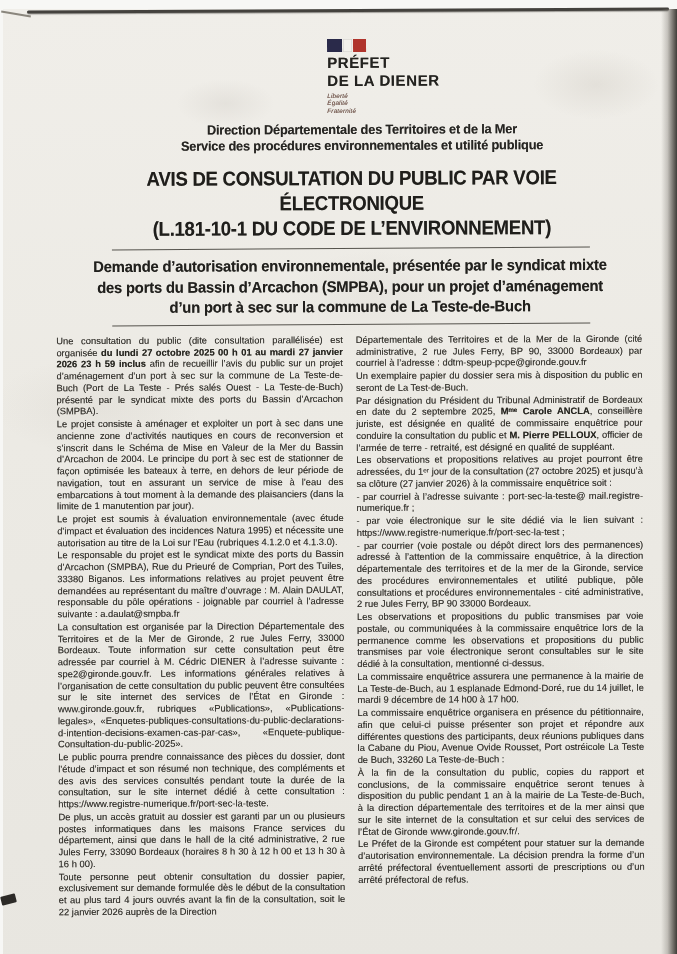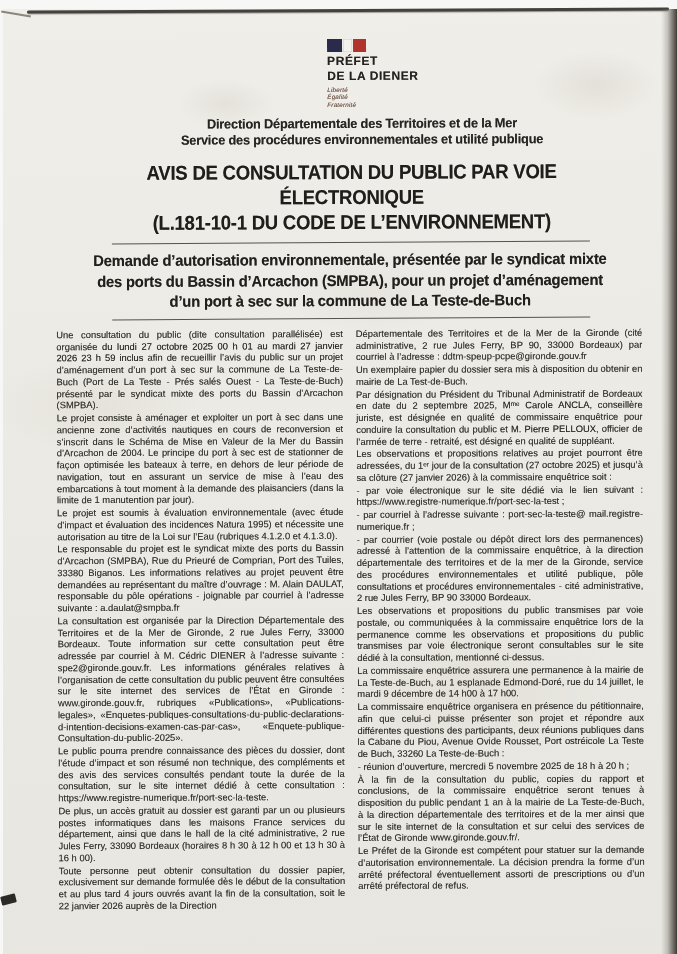--- a/index.html
+++ b/index.html
@@ -33,35 +33,35 @@
     padding:0 36px 0 52px;
     transform:rotate(-0.25deg);transform-origin:50% 0;
     text-shadow:0 0 .3px rgba(45,43,40,.55);
   }
   .logo{margin:30px 0 0 272px;width:fit-content;line-height:1;}
   .flag{display:flex;gap:1px;height:13px;width:41px;margin-bottom:3px;}
   .fb{display:block;height:13px;}
   .fb.blue{width:15px;background:var(--flag-blue,#2a2a4a);}
   .fb.white{width:9px;background:#f3f1ec;box-shadow:inset 0 0 0 .5px rgba(100,96,90,.25);}
   .fb.red{width:13px;background:var(--flag-red,#b0342c);}
-  .logo-line{font-weight:700;font-size:12px;letter-spacing:.6px;color:#23221f;margin-top:2.5px;}
+  .logo-line{font-weight:700;font-size:15px;letter-spacing:.6px;color:#23221f;margin-top:2.5px;}
   .motto{margin-top:4px;font-style:italic;font-size:6.3px;line-height:7.6px;color:var(--motto-red,#7d5a4e);letter-spacing:.2px;}
   .service{margin-top:8px;text-align:center;font-weight:700;font-size:13.2px;line-height:15.5px;
     color:#262522;letter-spacing:-.2px;transform:scaleX(.97);padding-left:28px;}
   h1{margin:13px 0 0 6px;text-align:center;font-size:20px;line-height:25px;font-weight:700;
     color:#1f1e1b;letter-spacing:-.3px;transform:scaleX(.93);}
   .rule{border:none;border-top:1.6px solid #55534d;margin:0;}
   .rule1{margin:7px 52px 0 56px;transform:rotate(-0.1deg);}
   .rule2{margin:6px 52px 0 56px;transform:rotate(-0.1deg);}
   h2{margin:7px 0 0 2px;text-align:center;font-size:15.4px;line-height:20.5px;font-weight:700;
     color:#21201d;letter-spacing:-.2px;transform:scaleX(.96);}
   .columns{display:flex;gap:13px;margin-top:9px;height:629px;overflow:hidden;}
   .col{width:288px;}
   .col p{margin:0 0 1px;font-size:9.4px;line-height:11.75px;text-align:justify;color:#34322d;}
-  .col p span.b{font-weight:400;color:#26251f;}
+  .col p span.b{font-weight:700;color:#26251f;}
 </style>
 </head>
 <body>
 
 <div class="scan">
   <div class="corner-tl"></div>
   <div class="top-edge"></div>
   <div class="right-band"></div>
   <div class="mark-left"></div>
 
@@ -102,29 +102,28 @@
           <p><span>Le projet consiste à aménager et exploiter un port à sec dans une ancienne zone d’activités nautiques en cours de reconversion et s’inscrit dans le Schéma de Mise en Valeur de la Mer du Bassin d’Arcachon de 2004. Le principe du port à sec est de stationner de façon optimisée les bateaux à terre, en dehors de leur période de navigation, tout en assurant un service de mise à l’eau des embarcations à tout moment à la demande des plaisanciers (dans la limite de 1 manutention par jour).</span></p>
           <p><span>Le projet est soumis à évaluation environnementale (avec étude d’impact et évaluation des incidences Natura 1995) et nécessite une autorisation au titre de la Loi sur l’Eau (rubriques 4.1.2.0 et 4.1.3.0).</span></p>
           <p><span>Le responsable du projet est le syndicat mixte des ports du Bassin d’Arcachon (SMPBA), Rue du Prieuré de Comprian, Port des Tuiles, 33380 Biganos. Les informations relatives au projet peuvent être demandées au représentant du maître d’ouvrage : M. Alain DAULAT, responsable du pôle opérations - joignable par courriel à l’adresse suivante : a.daulat@smpba.fr</span></p>
           <p><span>La consultation est organisée par la Direction Départementale des Territoires et de la Mer de Gironde, 2 rue Jules Ferry, 33000 Bordeaux. Toute information sur cette consultation peut être adressée par courriel à M. Cédric DIENER à l’adresse suivante : spe2@gironde.gouv.fr. Les informations générales relatives à l’organisation de cette consultation du public peuvent être consultées sur le site internet des services de l’État en Gironde : www.gironde.gouv.fr, rubriques «Publications», «Publications-legales», «Enquetes-publiques-consultations-du-public-declarations-d-intention-decisions-examen-cas-par-cas», «Enquete-publique-Consultation-du-public-2025».</span></p>
           <p><span>Le public pourra prendre connaissance des pièces du dossier, dont l’étude d’impact et son résumé non technique, des compléments et des avis des services consultés pendant toute la durée de la consultation, sur le site internet dédié à cette consultation : https://www.registre-numerique.fr/port-sec-la-teste.</span></p>
           <p><span>De plus, un accès gratuit au dossier est garanti par un ou plusieurs postes informatiques dans les maisons France services du département, ainsi que dans le hall de la cité administrative, 2 rue Jules Ferry, 33090 Bordeaux (horaires 8 h 30 à 12 h 00 et 13 h 30 à 16 h 00).</span></p>
           <p><span>Toute personne peut obtenir consultation du dossier papier, exclusivement sur demande formulée dès le début de la consultation et au plus tard 4 jours ouvrés avant la fin de la consultation, soit le 22 janvier 2026 auprès de la Direction</span></p>
         </div>
       <div class="col">
           <p><span>Départementale des Territoires et de la Mer de la Gironde (cité administrative, 2 rue Jules Ferry, BP 90, 33000 Bordeaux) par courriel à l’adresse : ddtm-speup-pcpe@gironde.gouv.fr</span></p>
-          <p><span>Un exemplaire papier du dossier sera mis à disposition du obtenir en mairie de La Test-de-Buch.</span></p>
+          <p><span>Un exemplaire papier du dossier sera mis à disposition du public en seront de La Test-de-Buch.</span></p>
           <p><span>Par désignation du Président du Tribunal Administratif de Bordeaux en date du 2 septembre 2025, </span><span class="b">Mᵐᵉ Carole ANCLA</span><span>, conseillère juriste, est désignée en qualité de commissaire enquêtrice pour conduire la consultation du public et </span><span class="b">M. Pierre PELLOUX</span><span>, officier de l’armée de terre - retraité, est désigné en qualité de suppléant.</span></p>
           <p><span>Les observations et propositions relatives au projet pourront être adressées, du 1ᵉʳ jour de la consultation (27 octobre 2025) et jusqu’à sa clôture (27 janvier 2026) à la commissaire enquêtrice soit :</span></p>
+          <p><span>- par courriel à l’adresse suivante : port-sec-la-teste@ mail.registre-numerique.fr ;</span></p>
           <p><span>- par voie électronique sur le site dédié via le lien suivant : https://www.registre-numerique.fr/port-sec-la-test ;</span></p>
-          <p><span>- par courriel à l’adresse suivante : port-sec-la-teste@ mail.registre-numerique.fr ;</span></p>
           <p><span>- par courrier (voie postale ou dépôt direct lors des permanences) adressé à l’attention de la commissaire enquêtrice, à la direction départementale des territoires et de la mer de la Gironde, service des procédures environnementales et utilité publique, pôle consultations et procédures environnementales - cité administrative, 2 rue Jules Ferry, BP 90 33000 Bordeaux.</span></p>
           <p><span>Les observations et propositions du public transmises par voie postale, ou communiquées à la commissaire enquêtrice lors de la permanence comme les observations et propositions du public transmises par voie électronique seront consultables sur le site dédié à la consultation, mentionné ci-dessus.</span></p>
           <p><span>La commissaire enquêtrice assurera une permanence à la mairie de La Teste-de-Buch, au 1 esplanade Edmond-Doré, rue du 14 juillet, le mardi 9 décembre de 14 h00 à 17 h00.</span></p>
           <p><span>La commissaire enquêtrice organisera en présence du pétitionnaire, afin que celui-ci puisse présenter son projet et répondre aux différentes questions des participants, deux réunions publiques dans la Cabane du Piou, Avenue Ovide Rousset, Port ostréicole La Teste de Buch, 33260 La Teste-de-Buch :</span></p>
-          <p><span>- réunion d’ouverture, mercredi 5 novembre 2025 de 18 h à 20 h ;</span></p>
           <p><span>À la fin de la consultation du public, copies du rapport et conclusions, de la commissaire enquêtrice seront tenues à disposition du public pendant 1 an à la mairie de La Teste-de-Buch, à la direction départementale des territoires et de la mer ainsi que sur le site internet de la consultation et sur celui des services de l’État de Gironde www.gironde.gouv.fr/.</span></p>
           <p><span>Le Préfet de la Gironde est compétent pour statuer sur la demande d’autorisation environnementale. La décision prendra la forme d’un arrêté préfectoral éventuellement assorti de prescriptions ou d’un arrêté préfectoral de refus.</span></p>
         </div>
     </div>
 
   </div>
 </div>
 
 </body></html>

